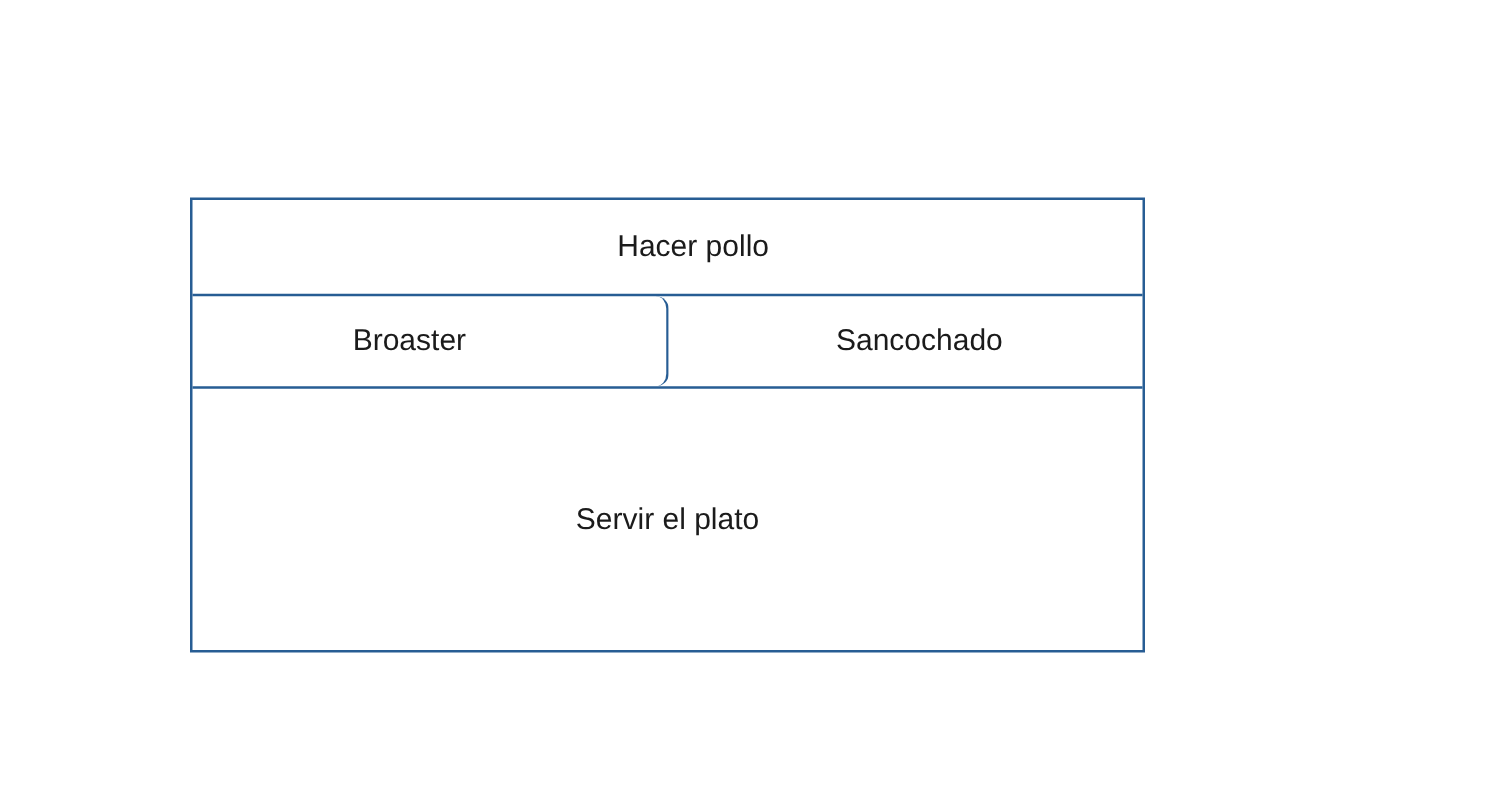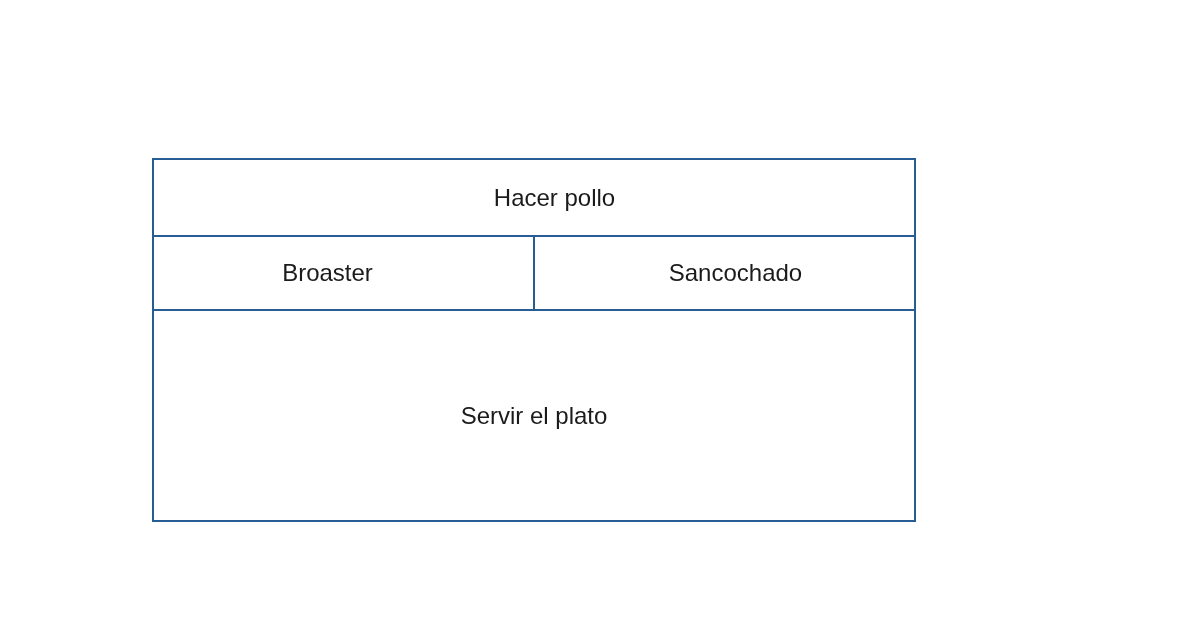--- a/index.html
+++ b/index.html
@@ -81,21 +81,21 @@
     border-bottom: 2px solid var(--line);
     display: flex;
     flex-direction: row;
   }
   .cell {
     flex: 1 1 0;
     display: flex;
     align-items: center;
     justify-content: center;
   }
-  .cell-left { border-right: 2px solid var(--line); }
+  .cell-left { border-right: 2px solid var(--line); border-radius: 10px; }
   .cell-left .label { position: relative; left: -16px; }
   .cell-right .label { position: relative; left: 11px; }
   .final-row {
     flex: 1 1 auto;
     display: flex;
     align-items: center;
     justify-content: center;
   }
 </style>
 </head>

